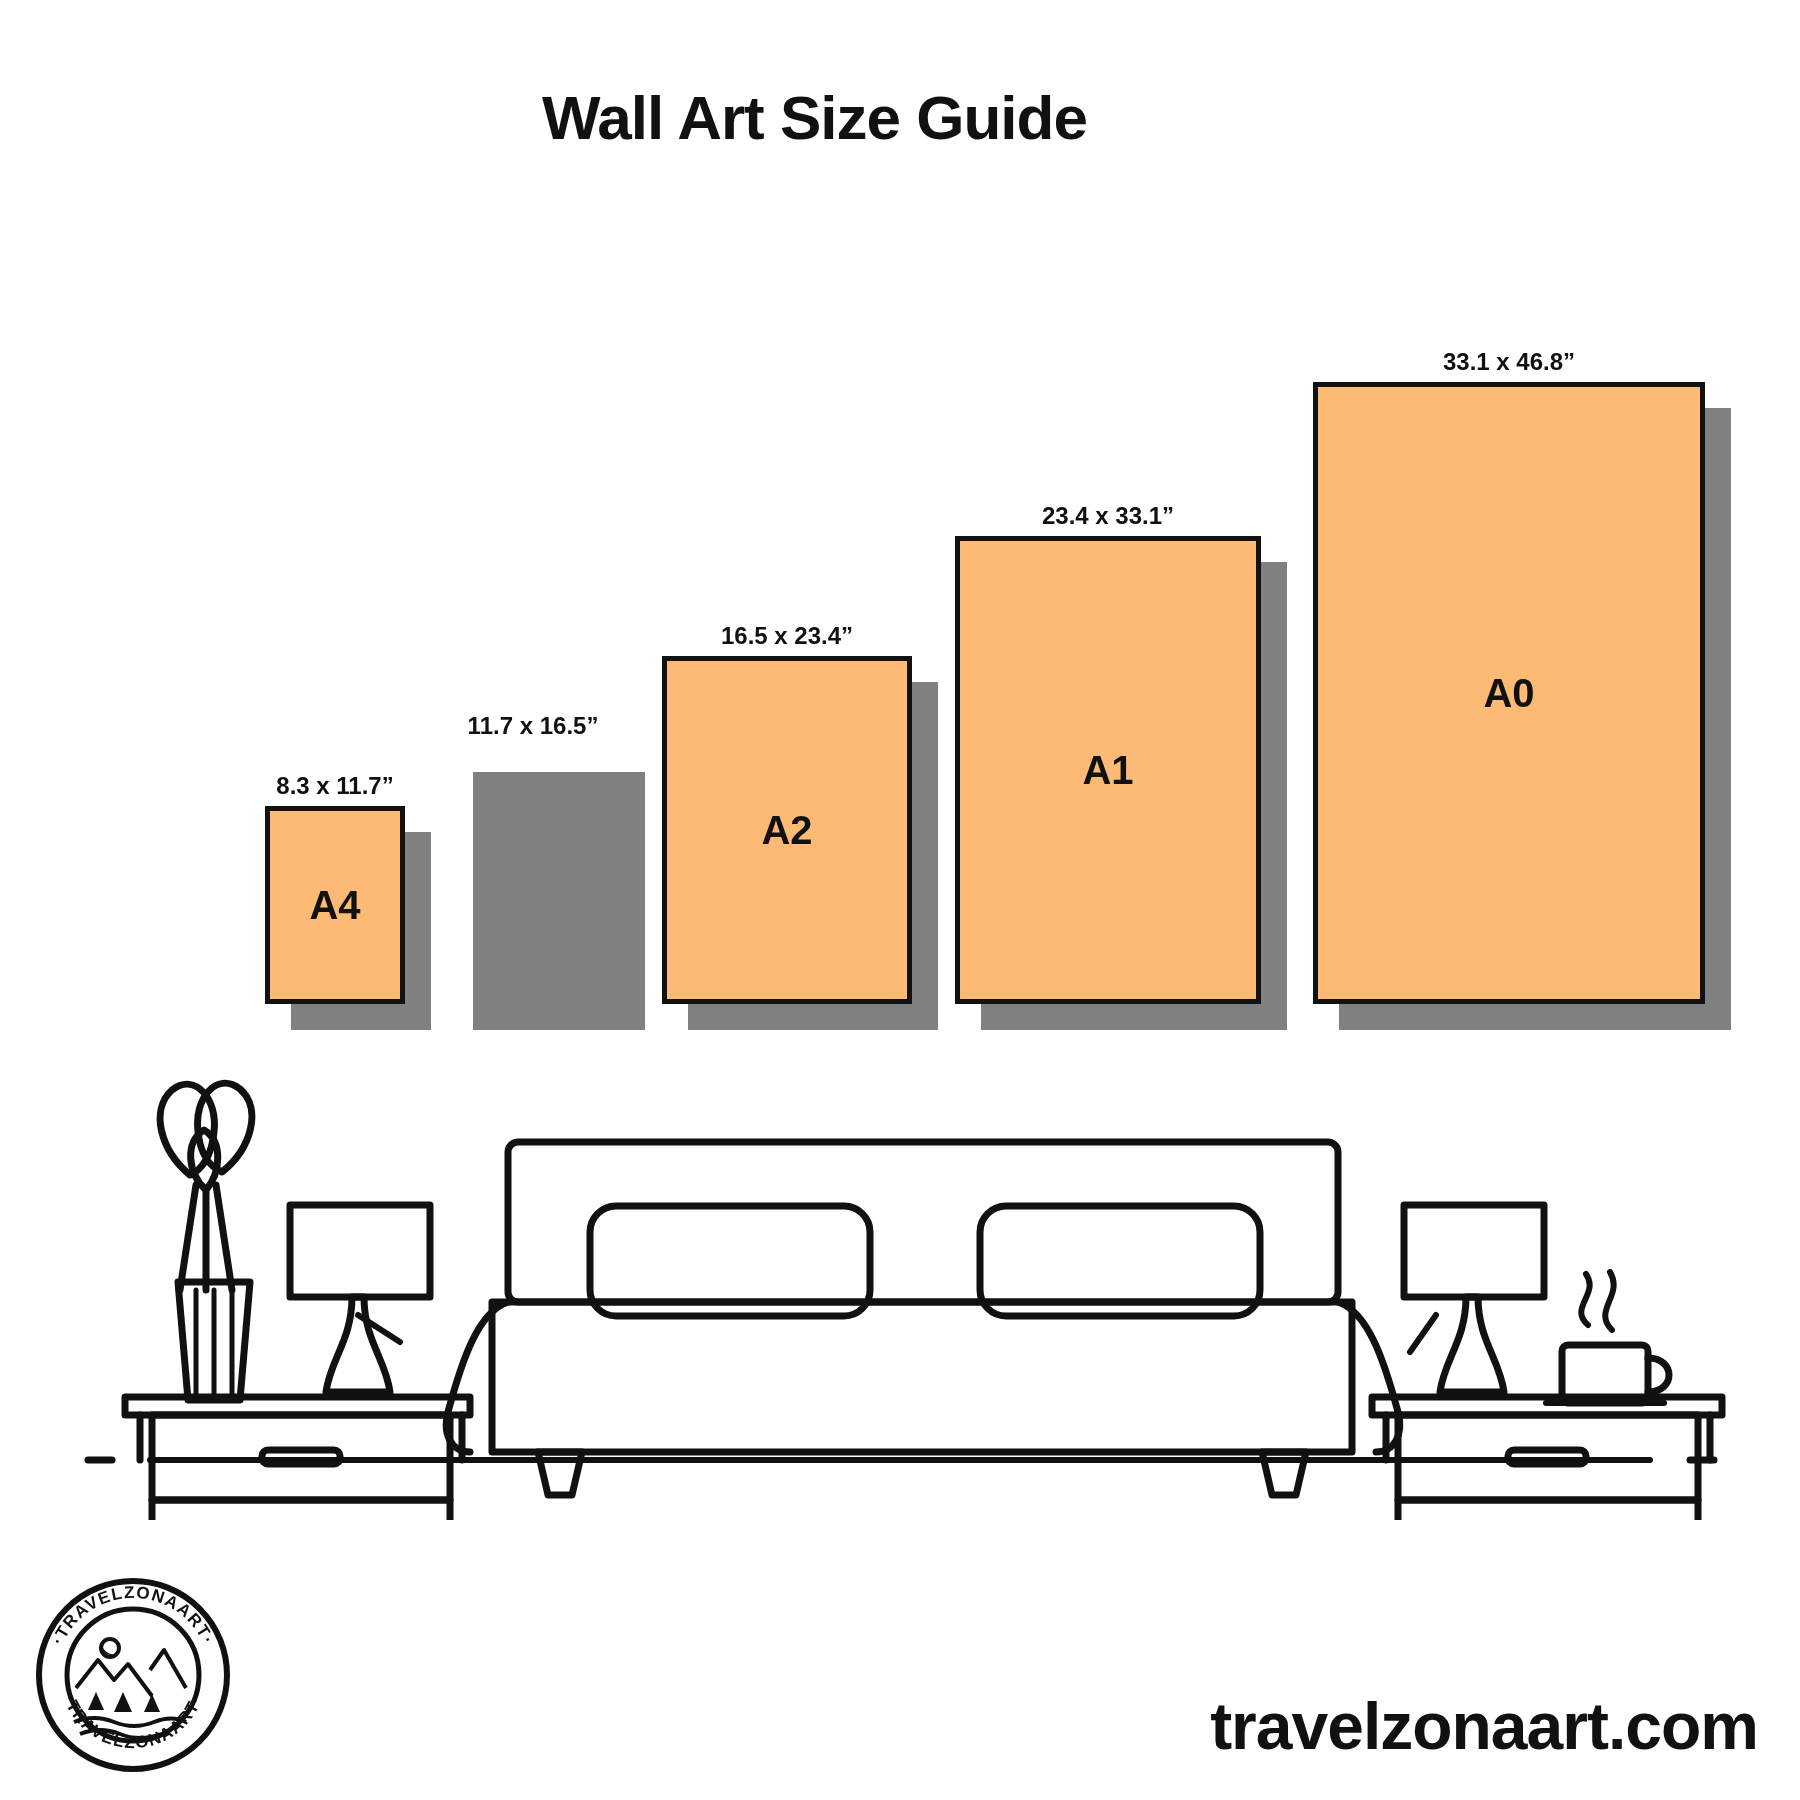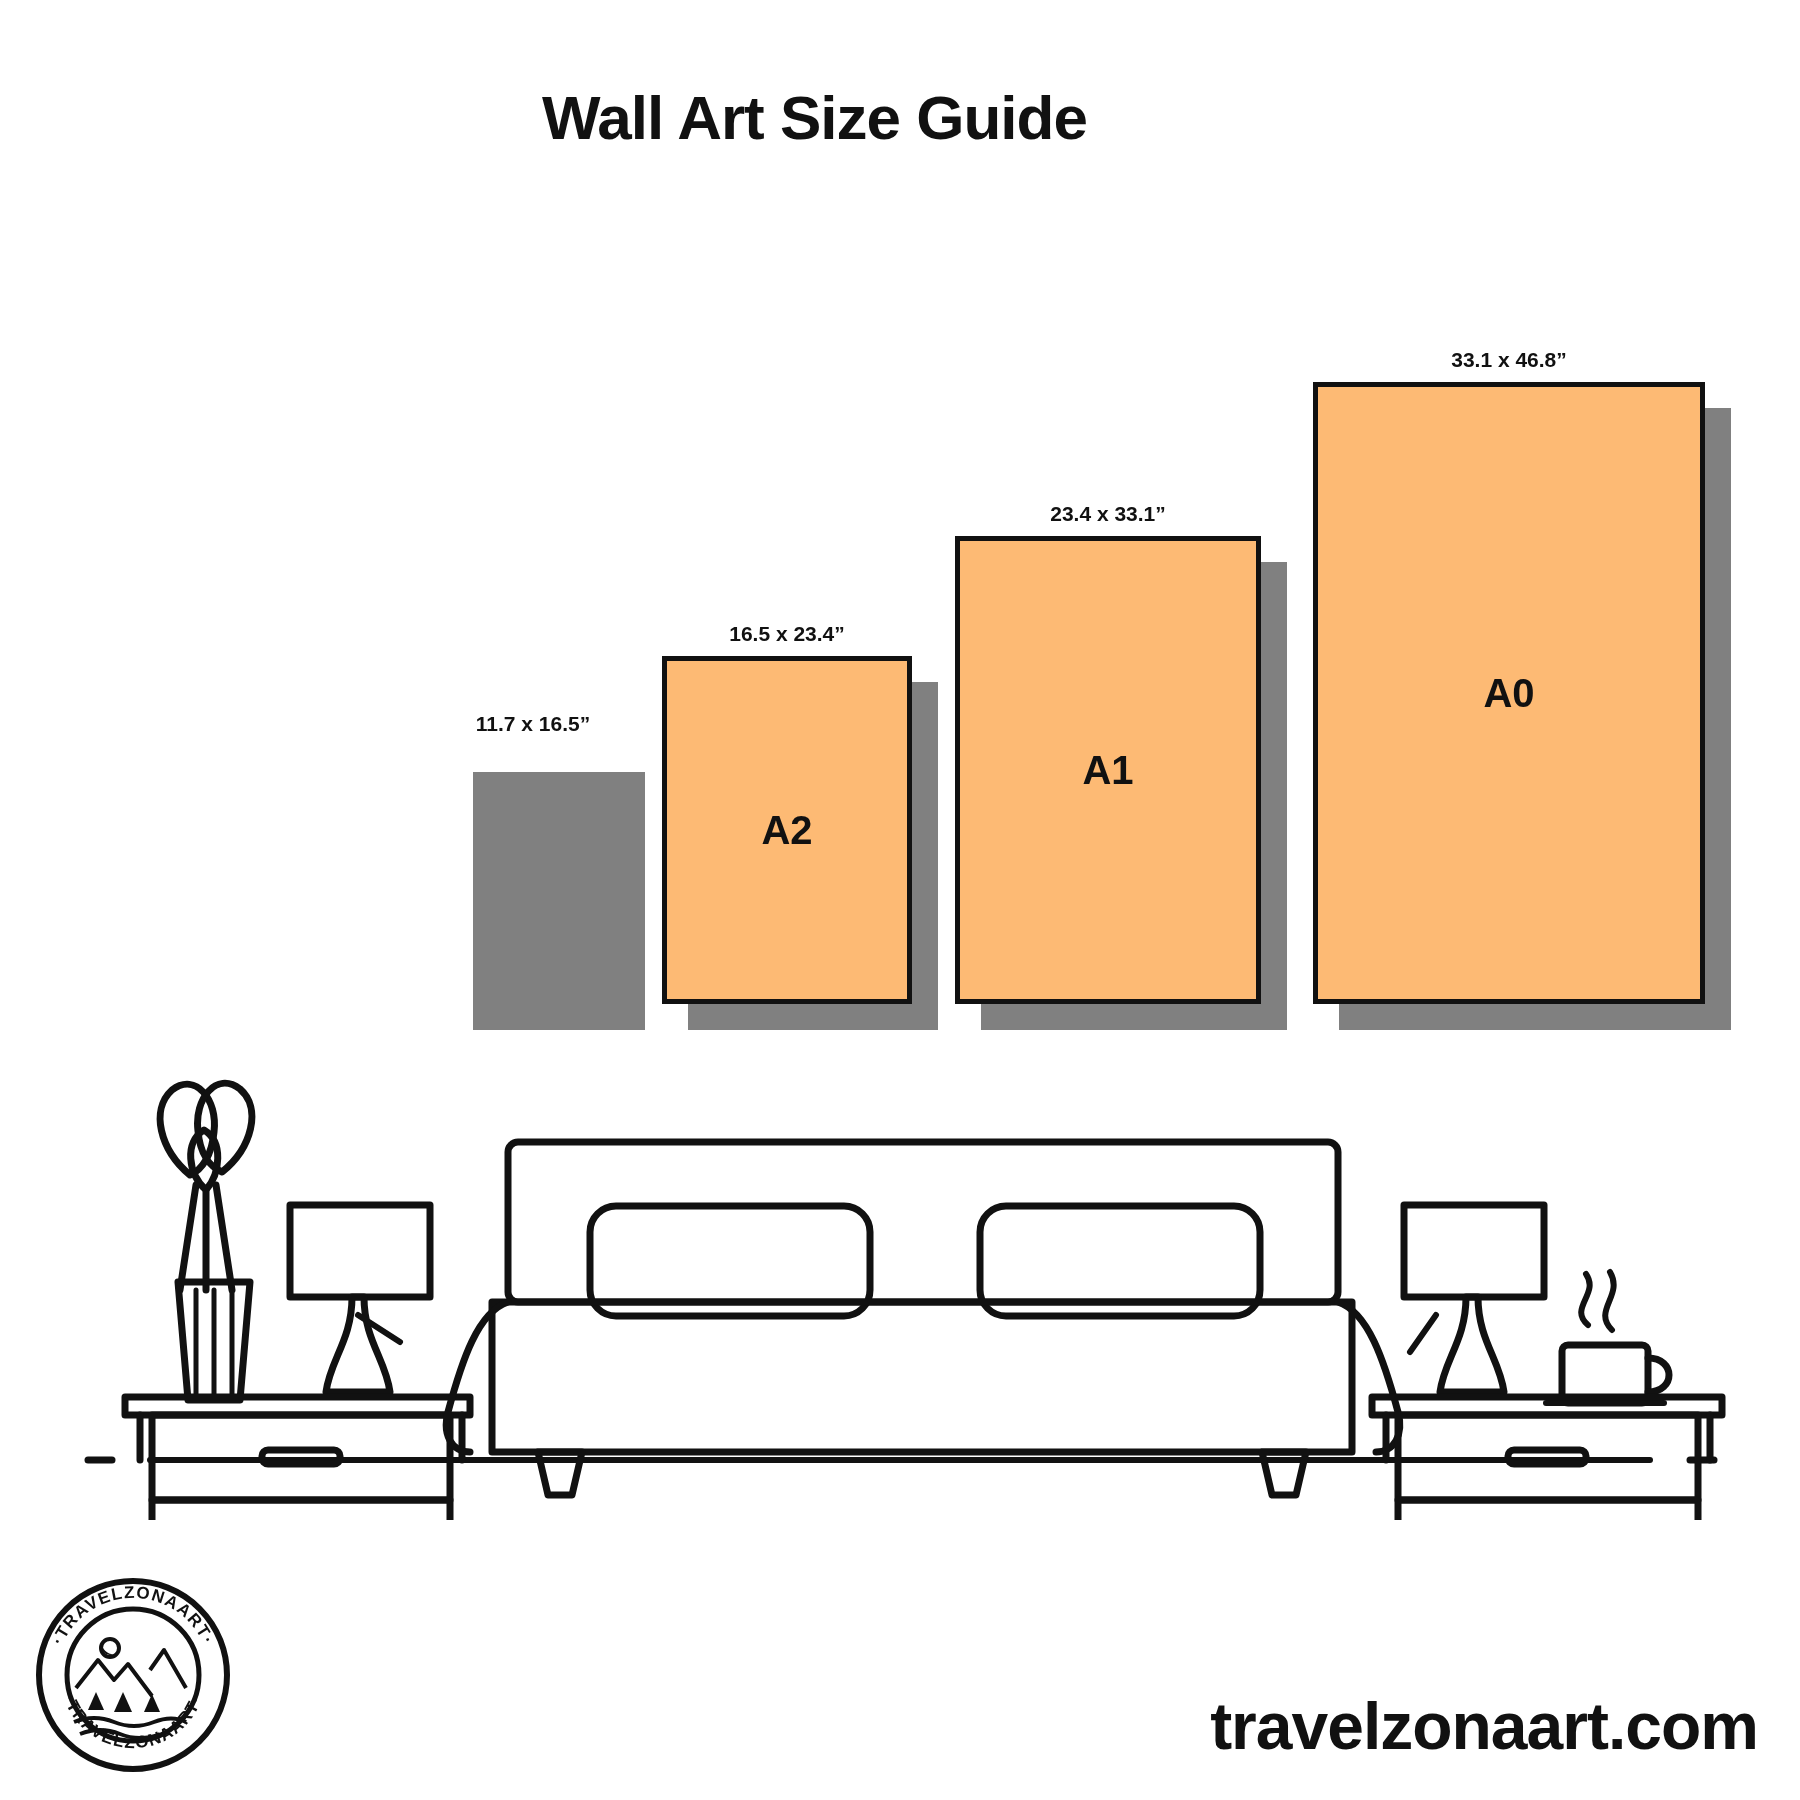--- a/index.html
+++ b/index.html
@@ -40,21 +40,21 @@
   }
   .poster-group {
     position: absolute;
     bottom: 0;
   }
   .poster-dim {
     position: absolute;
     left: 0;
     width: 100%;
     text-align: center;
-    font-size: 21px;
+    font-size: 24px;
     font-weight: bold;
     color: #111111;
     white-space: nowrap;
   }
   .poster-shadow {
     position: absolute;
     background: #808080;
   }
   .poster-frame {
     position: absolute;
@@ -101,20 +101,27 @@
     color: #111111;
     margin-left: 23px;
   }
 </style>
 </head>
 <body>
 
 <div class="title">Wall Art Size Guide</div>
 
 <div class="poster-row" id="poster-row">
+    <div class="poster-group" style="left: 265px; width: 166px; height: 224px;">
+      <div class="poster-dim" style="top: -34px; width: 140px;">8.3 x 11.7”</div>
+      <div class="poster-shadow" style="left: 26px; top: 26px; width: 140px; height: 198px;"></div>
+      <div class="poster-frame" style="left: 0px; top: 0px; width: 140px; height: 198px;">
+        <span class="poster-label">A4</span>
+      </div>
+    </div>
     <div class="poster-group" style="left: 447px; width: 198px; height: 284px;">
       <div class="poster-dim" style="top: -34px; width: 172px;">11.7 x 16.5”</div>
       <div class="poster-shadow" style="left: 26px; top: 26px; width: 172px; height: 258px;"></div>
     </div>
     <div class="poster-group" style="left: 662px; width: 276px; height: 374px;">
       <div class="poster-dim" style="top: -34px; width: 250px;">16.5 x 23.4”</div>
       <div class="poster-shadow" style="left: 26px; top: 26px; width: 250px; height: 348px;"></div>
       <div class="poster-frame" style="left: 0px; top: 0px; width: 250px; height: 348px; justify-content: center;">
         <span class="poster-label">A2</span>
       </div>

